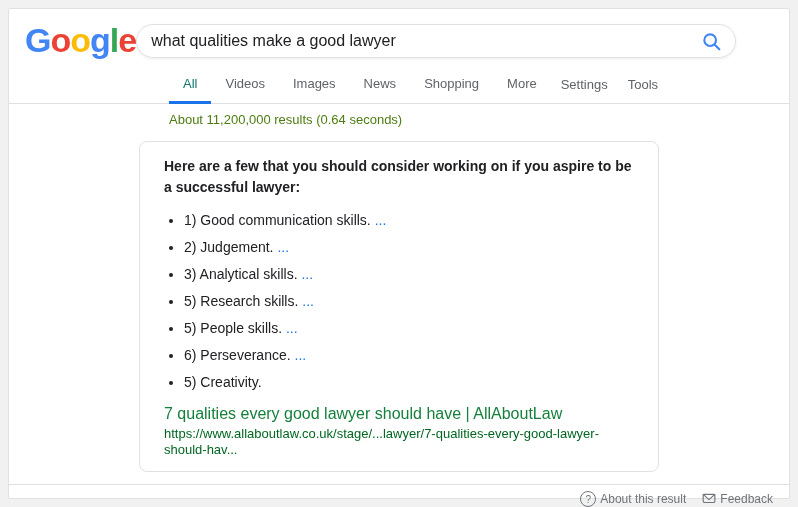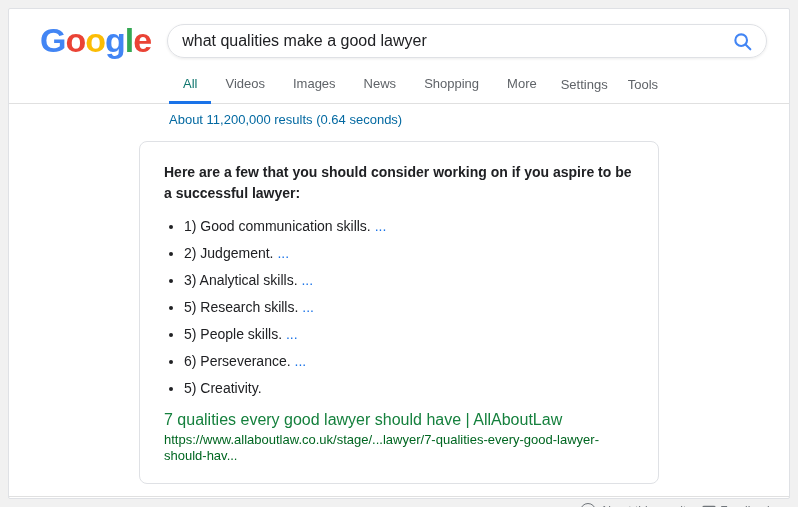--- a/index.html
+++ b/index.html
@@ -18,22 +18,21 @@
       border: 1px solid #dfe1e5;
       border-radius: 2px;
       height: calc(507px - 16px);
       display: flex;
       flex-direction: column;
     }
     
     .header {
       display: flex;
       align-items: center;
-      padding: 12px 16px 6px 31px;
-      gap: 16px;
+      padding: 12px 16px 6px 16px;
     }
     .logo {
       font-size: 34px;
       font-weight: bold;
       letter-spacing: -1px;
       flex-shrink: 0;
     }
     .logo-g { color: #4285f4; }
     .logo-o1 { color: #ea4335; }
     .logo-o2 { color: #fbbc05; }
@@ -95,32 +94,32 @@
       padding: 10px 10px;
       font-size: 13px;
       color: #5f6368;
       cursor: pointer;
       white-space: nowrap;
     }
     
     .results-count {
       padding: 8px 160px 6px 160px;
       font-size: 13px;
-      color: #0369a1;
+      color: #4d7c0f;
     }
     
     .main-content {
       padding: 8px 130px 0 130px;
       flex: 1;
     }
     
     .snippet-box {
       border: 1px solid #dfe1e5;
       border-radius: 8px;
-      padding: 20px 24px;
+      padding: 14px 24px;
       margin-bottom: 12px;
       max-width: 620px;
     }
     .snippet-intro {
       font-size: 14px;
       font-weight: bold;
       color: #202124;
       margin-bottom: 12px;
       line-height: 1.5;
     }

